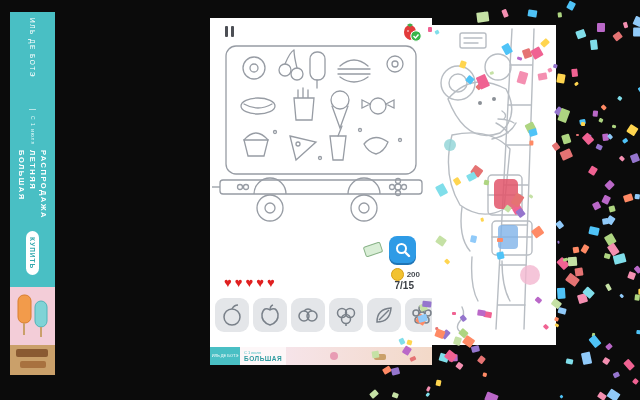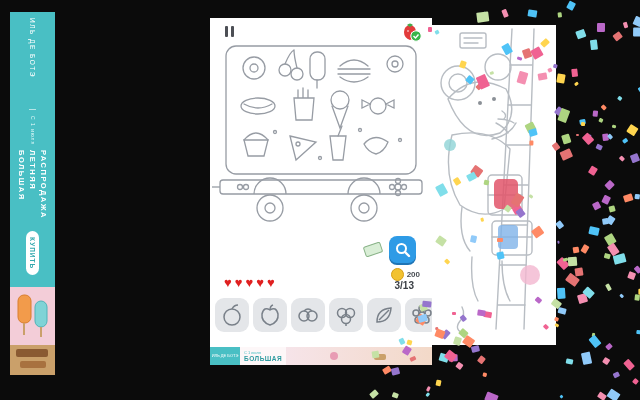--- a/index.html
+++ b/index.html
@@ -173,21 +173,21 @@
       <span class="coin-amt">200</span>
     </div>
 
     <div class="hearts">
         <span class="heart">♥</span>
         <span class="heart">♥</span>
         <span class="heart">♥</span>
         <span class="heart">♥</span>
         <span class="heart">♥</span>
       </div>
-    <div class="progress">3/13</div>
+    <div class="progress">7/15</div>
 
     <div class="slots">
       <div class="slot">
         <svg width="24" height="24" viewBox="0 0 24 24">
           <g stroke="#798089" fill="none" stroke-width="1.5">
               <circle cx="12" cy="14" r="8"></circle>
               <path d="M12 6 q2 -4 6 -4"></path>
             </g>
         </svg>
       </div>

